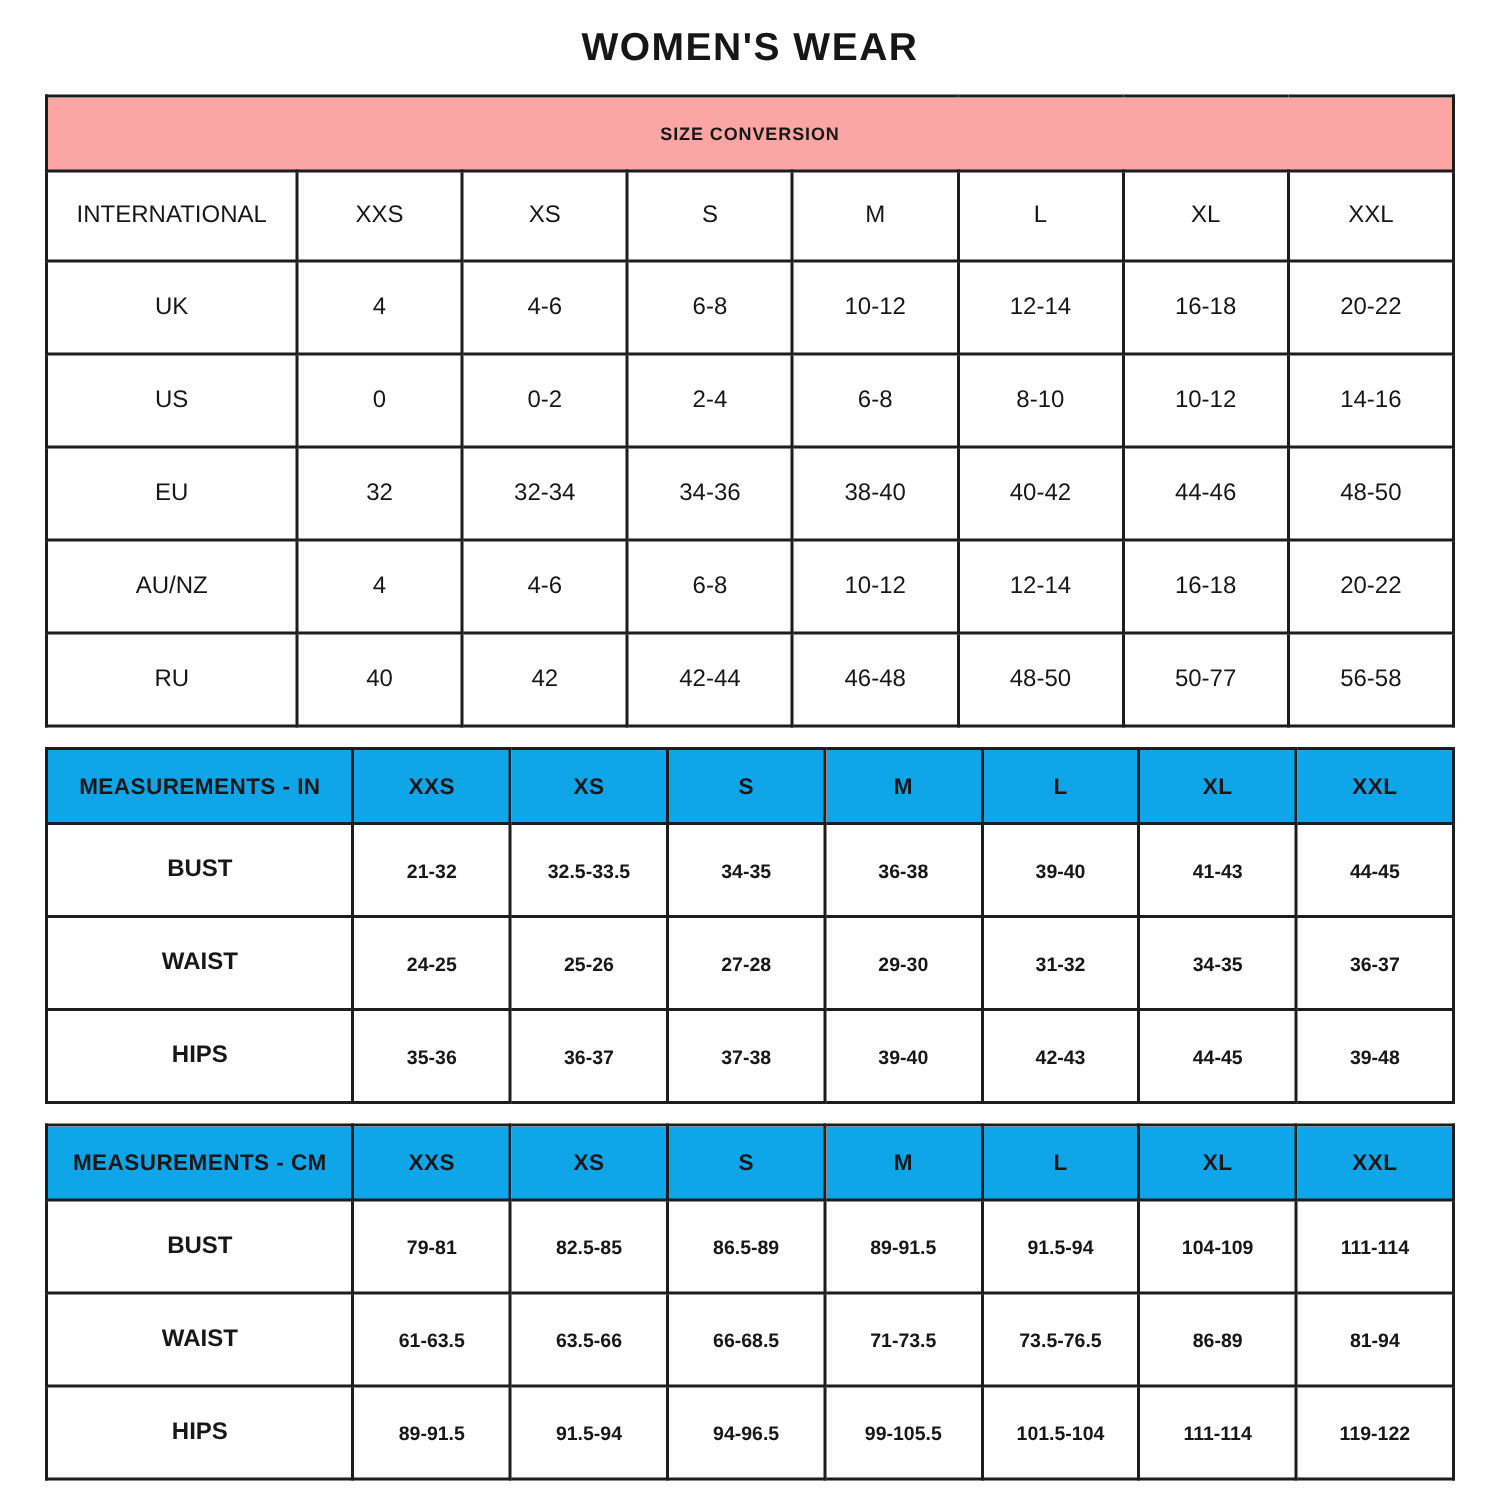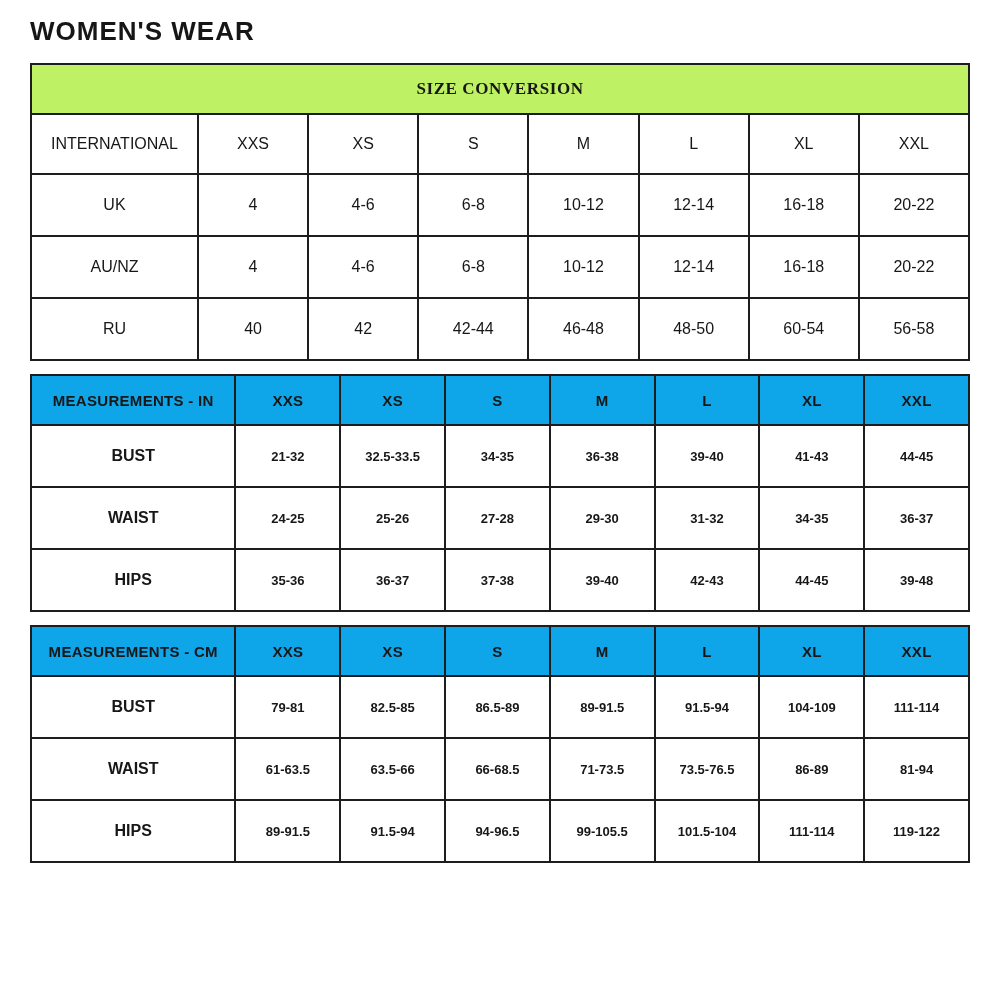--- a/index.html
+++ b/index.html
@@ -8,21 +8,21 @@
     font-family: "Liberation Sans", sans-serif;
     color: #171717;
     -webkit-font-smoothing: antialiased;
   }
   .page {
     width: 1000px;
     box-sizing: border-box;
     padding: 12px 30px 10px 30px;
   }
   .title {
-    text-align: left;
+    text-align: center;
     font-size: 26px;
     font-weight: 700;
     letter-spacing: 1px;
     margin: 4px 0 16px 0;
     color: #161616;
   }
   table.tbl {
     width: 100%;
     border-collapse: collapse;
     table-layout: fixed;
@@ -32,26 +32,25 @@
   .tbl th, .tbl td {
     border: 2px solid #1d1d1d;
     text-align: center;
     vertical-align: middle;
     padding: 2px 4px;
     overflow: hidden;
   }
   
   .t1 col.c0 { width: 17.8%; }
   .t1 .banner {
-    background: #bef264;
+    background: #fca5a5;
     height: 44px;
-    font-size: 17px;
+    font-size: 12px;
     font-weight: 700;
     letter-spacing: 0.6px;
-    font-family: Liberation Serif, serif;
   }
   .t1 tr.cols th {
     height: 54px;
     font-size: 16px;
     font-weight: 400;
   }
   .t1 tbody td {
     height: 56px;
     font-size: 16px;
     font-weight: 400;
@@ -112,37 +111,57 @@
         <td>UK</td>
         <td>4</td>
         <td>4-6</td>
         <td>6-8</td>
         <td>10-12</td>
         <td>12-14</td>
         <td>16-18</td>
         <td>20-22</td>
       </tr>
       <tr>
+        <td>US</td>
+        <td>0</td>
+        <td>0-2</td>
+        <td>2-4</td>
+        <td>6-8</td>
+        <td>8-10</td>
+        <td>10-12</td>
+        <td>14-16</td>
+      </tr>
+      <tr>
+        <td>EU</td>
+        <td>32</td>
+        <td>32-34</td>
+        <td>34-36</td>
+        <td>38-40</td>
+        <td>40-42</td>
+        <td>44-46</td>
+        <td>48-50</td>
+      </tr>
+      <tr>
         <td>AU/NZ</td>
         <td>4</td>
         <td>4-6</td>
         <td>6-8</td>
         <td>10-12</td>
         <td>12-14</td>
         <td>16-18</td>
         <td>20-22</td>
       </tr>
       <tr>
         <td>RU</td>
         <td>40</td>
         <td>42</td>
         <td>42-44</td>
         <td>46-48</td>
         <td>48-50</td>
-        <td>60-54</td>
+        <td>50-77</td>
         <td>56-58</td>
       </tr>
     </tbody>
   </table>
 
   <table class="tbl mt">
     <colgroup>
         <col class="c0">
         <col>
         <col>

